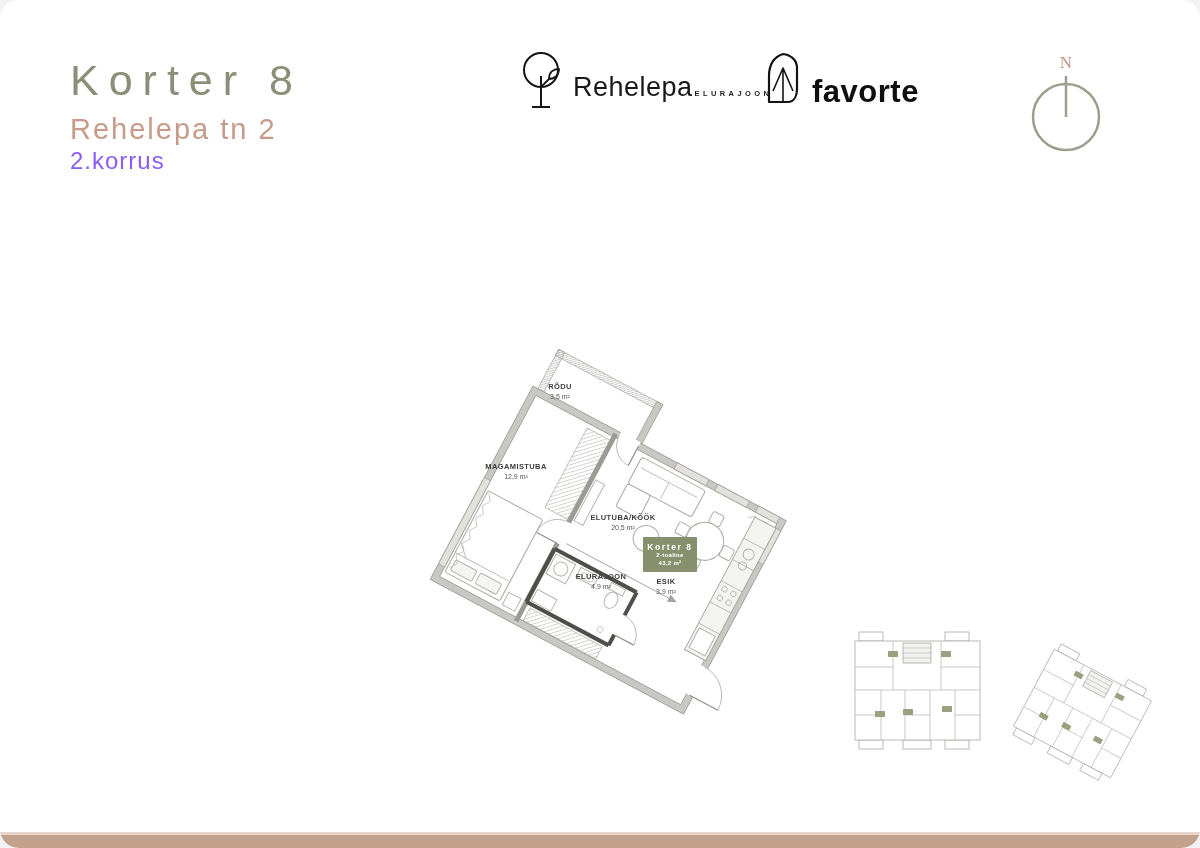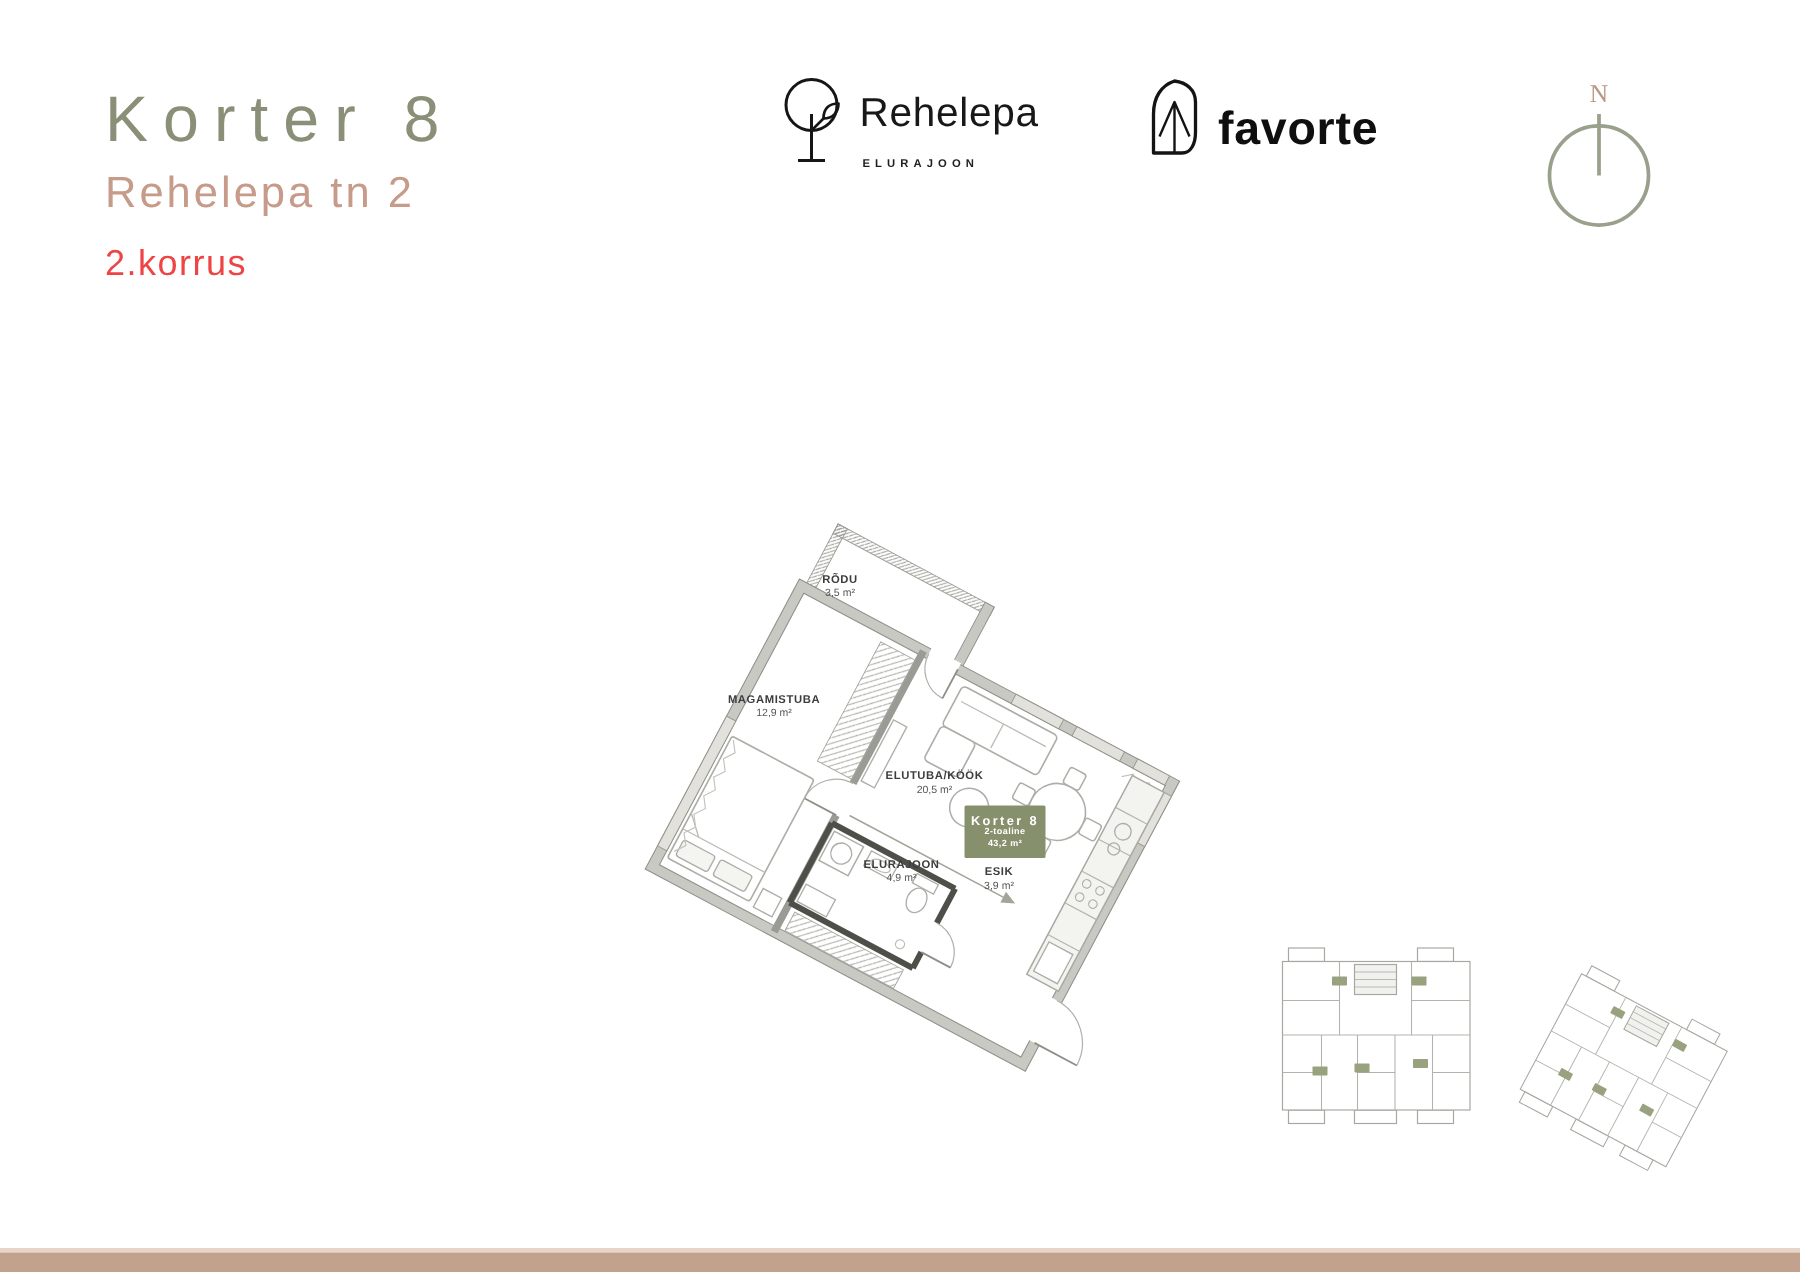--- a/index.html
+++ b/index.html
@@ -1,38 +1,38 @@
 <!DOCTYPE html>
 <html><head>
 <meta charset="utf-8">
 <style>
   html,body{margin:0;padding:0;background:#f2f2f2;}
   .page{
     position:relative;width:1200px;height:848px;background:#ffffff;
-    overflow:hidden;font-family:"Liberation Sans",sans-serif;
+    overflow:hidden;font-family:"Liberation Sans",sans-serif;border-radius:19px;
   }
   
   .hdr-title{
     position:absolute;left:70px;top:56px;
     font-size:43px;font-weight:500;letter-spacing:10px;color:#8a9077;
   }
   .hdr-address{
     position:absolute;left:70px;top:113px;
     font-size:29px;font-weight:500;letter-spacing:2px;color:#c79b8a;
   }
   .hdr-floor{
-    position:absolute;left:70px;top:162px;
-    font-size:24px;font-weight:400;letter-spacing:1px;color:#ef4444;
+    position:absolute;left:70px;top:147px;
+    font-size:24px;font-weight:400;letter-spacing:1px;color:#8b5cf6;
   }
   
   .logo-rehelepa{position:absolute;left:520px;top:50px;display:flex;align-items:center;gap:9px;}
-  .rehelepa-text{display:flex;flex-direction:column;line-height:1;margin-top:6px;}
+  .rehelepa-text{display:flex;flex-direction:row;line-height:1;margin-top:6px;}
   .rehelepa-name{font-size:27px;font-weight:500;color:#181818;letter-spacing:0.5px;}
   .rehelepa-tagline{font-size:7.5px;font-weight:700;letter-spacing:3.4px;color:#1f1f1f;margin-top:16px;margin-left:2px;}
-  .logo-favorte{position:absolute;left:766px;top:52px;display:flex;align-items:center;gap:12px;}
+  .logo-favorte{position:absolute;left:766px;top:52px;display:flex;align-items:flex-end;gap:12px;}
   .favorte-name{font-size:31px;font-weight:700;color:#0f0f0f;letter-spacing:0.5px;margin-top:8px;}
   
   .compass{position:absolute;left:1020px;top:46px;}
   
   .plan-svg{position:absolute;left:415px;top:333px;}
   .room-label{
     position:absolute;transform:translate(-50%,-50%);
     text-align:center;line-height:1.3;white-space:nowrap;
   }
   .room-name{font-size:7.5px;font-weight:700;letter-spacing:0.4px;color:#3d3d3d;}

